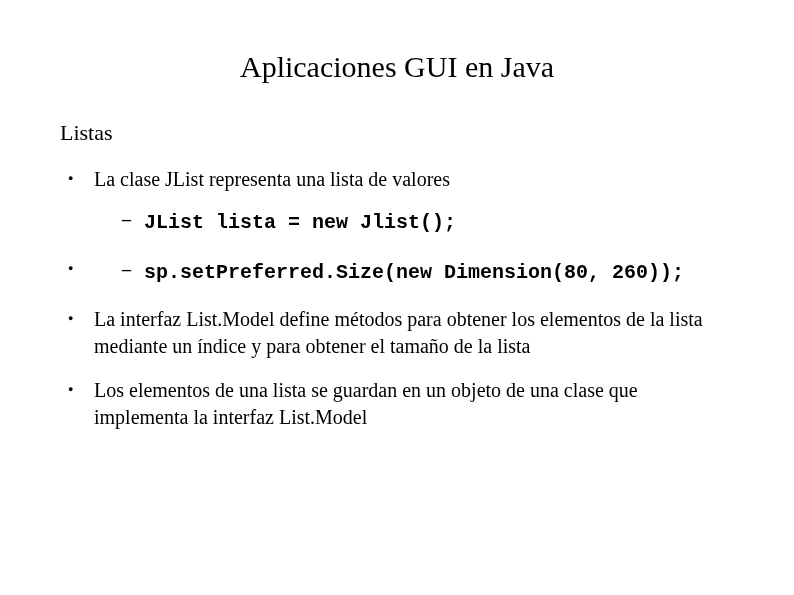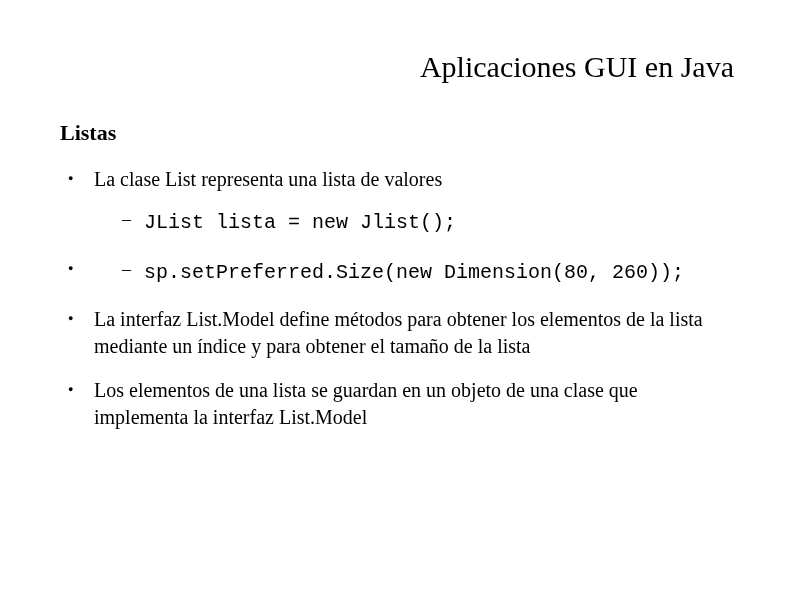--- a/index.html
+++ b/index.html
@@ -6,28 +6,28 @@
   body {
     width: 794px;
     height: 595px;
     background: #ffffff;
     font-family: "Times New Roman", Times, serif;
     color: #000000;
     padding: 50px 60px 40px 60px;
   }
   .title {
     font-size: 30px;
-    text-align: right;
+    text-align: center;
     margin-bottom: 36px;
     font-weight: normal;
   }
   .subtitle {
     font-size: 22px;
     margin-bottom: 20px;
-    font-weight: bold;
+    font-weight: normal;
   }
   ul.lvl1 {
     list-style: none;
     padding-left: 8px;
   }
   ul.lvl1 > li {
     position: relative;
     padding-left: 26px;
     font-size: 20px;
     line-height: 1.32;
@@ -44,20 +44,21 @@
     list-style: none;
     padding-left: 28px;
     margin-top: 14px;
   }
   ul.lvl2 > li {
     position: relative;
     padding-left: 22px;
     font-size: 20px;
     line-height: 1.5;
     margin-bottom: 10px;
+    font-weight: bold;
   }
   ul.lvl2 > li::before {
     content: "–";
     position: absolute;
     left: 0;
     top: 0;
     font-size: 18px;
   }
   .code {
     font-family: "Courier New", Courier, monospace;
@@ -65,21 +66,21 @@
   }
 </style>
 </head>
 <body>
 
 <h1 class="title">Aplicaciones GUI en Java</h1>
 <h2 class="subtitle">Listas</h2>
 
 <ul class="lvl1">
   <li>
-    <span>La clase List representa una lista de valores</span>
+    <span>La clase JList representa una lista de valores</span>
     <ul class="lvl2">
       <li>
         <span class="code">JList lista = new Jlist();</span>
       </li>
     </ul>
   </li>
   <li>
     <ul class="lvl2">
       <li>
         <span class="code">sp.setPreferred.Size(new Dimension(80, 260));</span>

